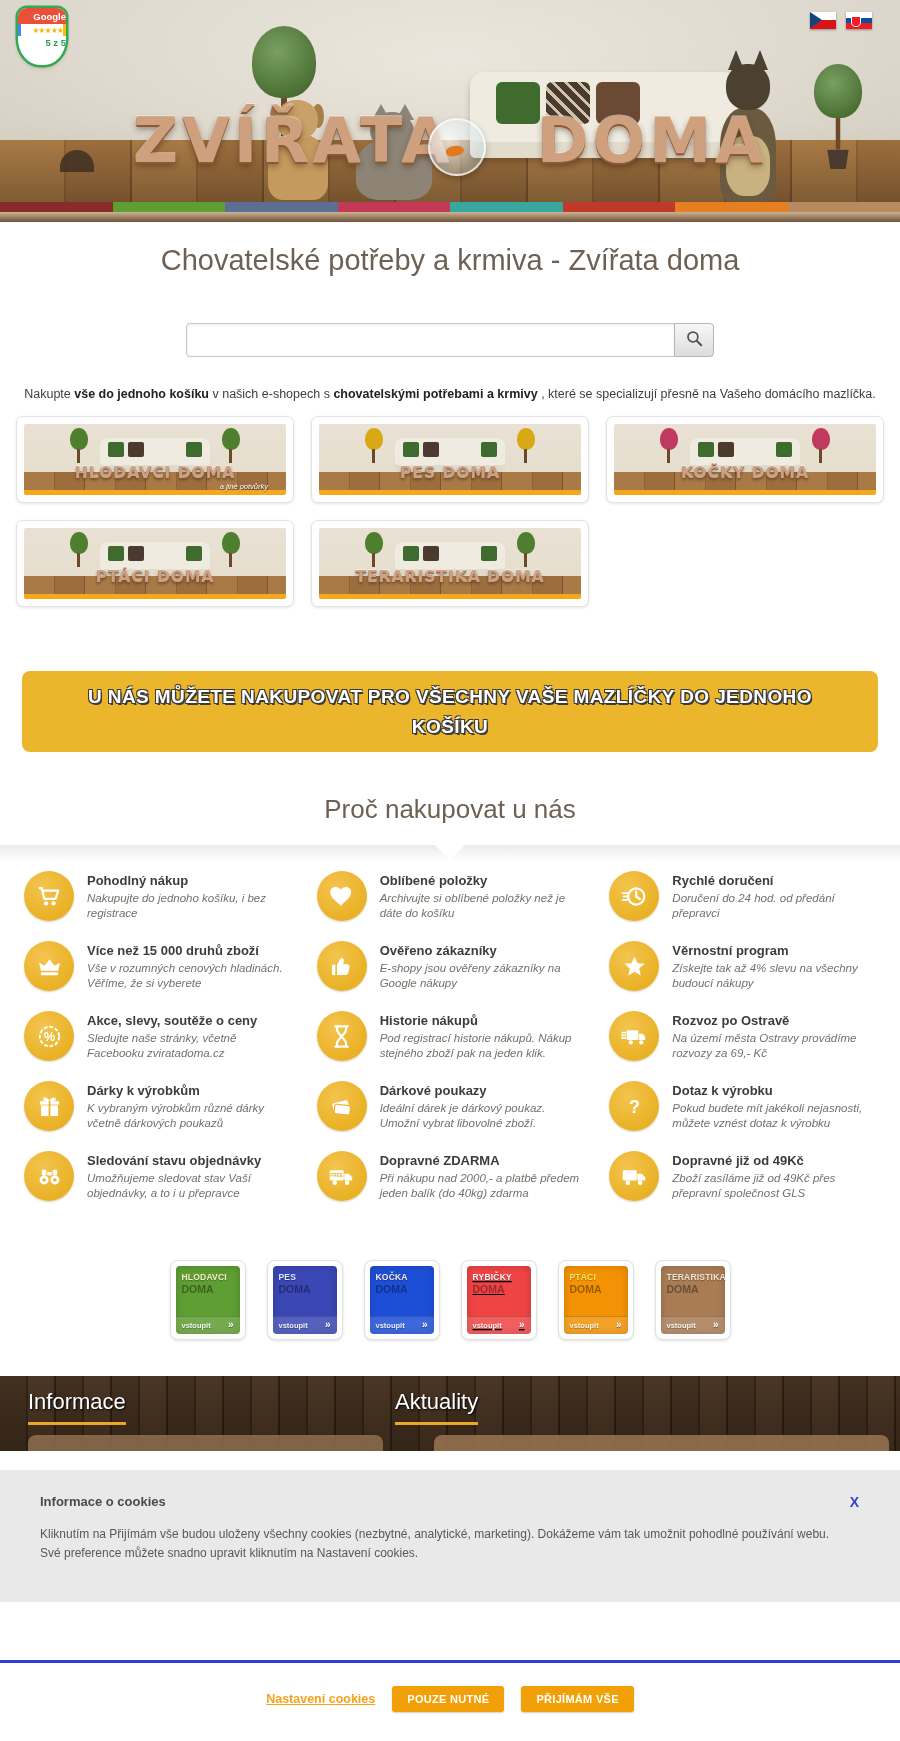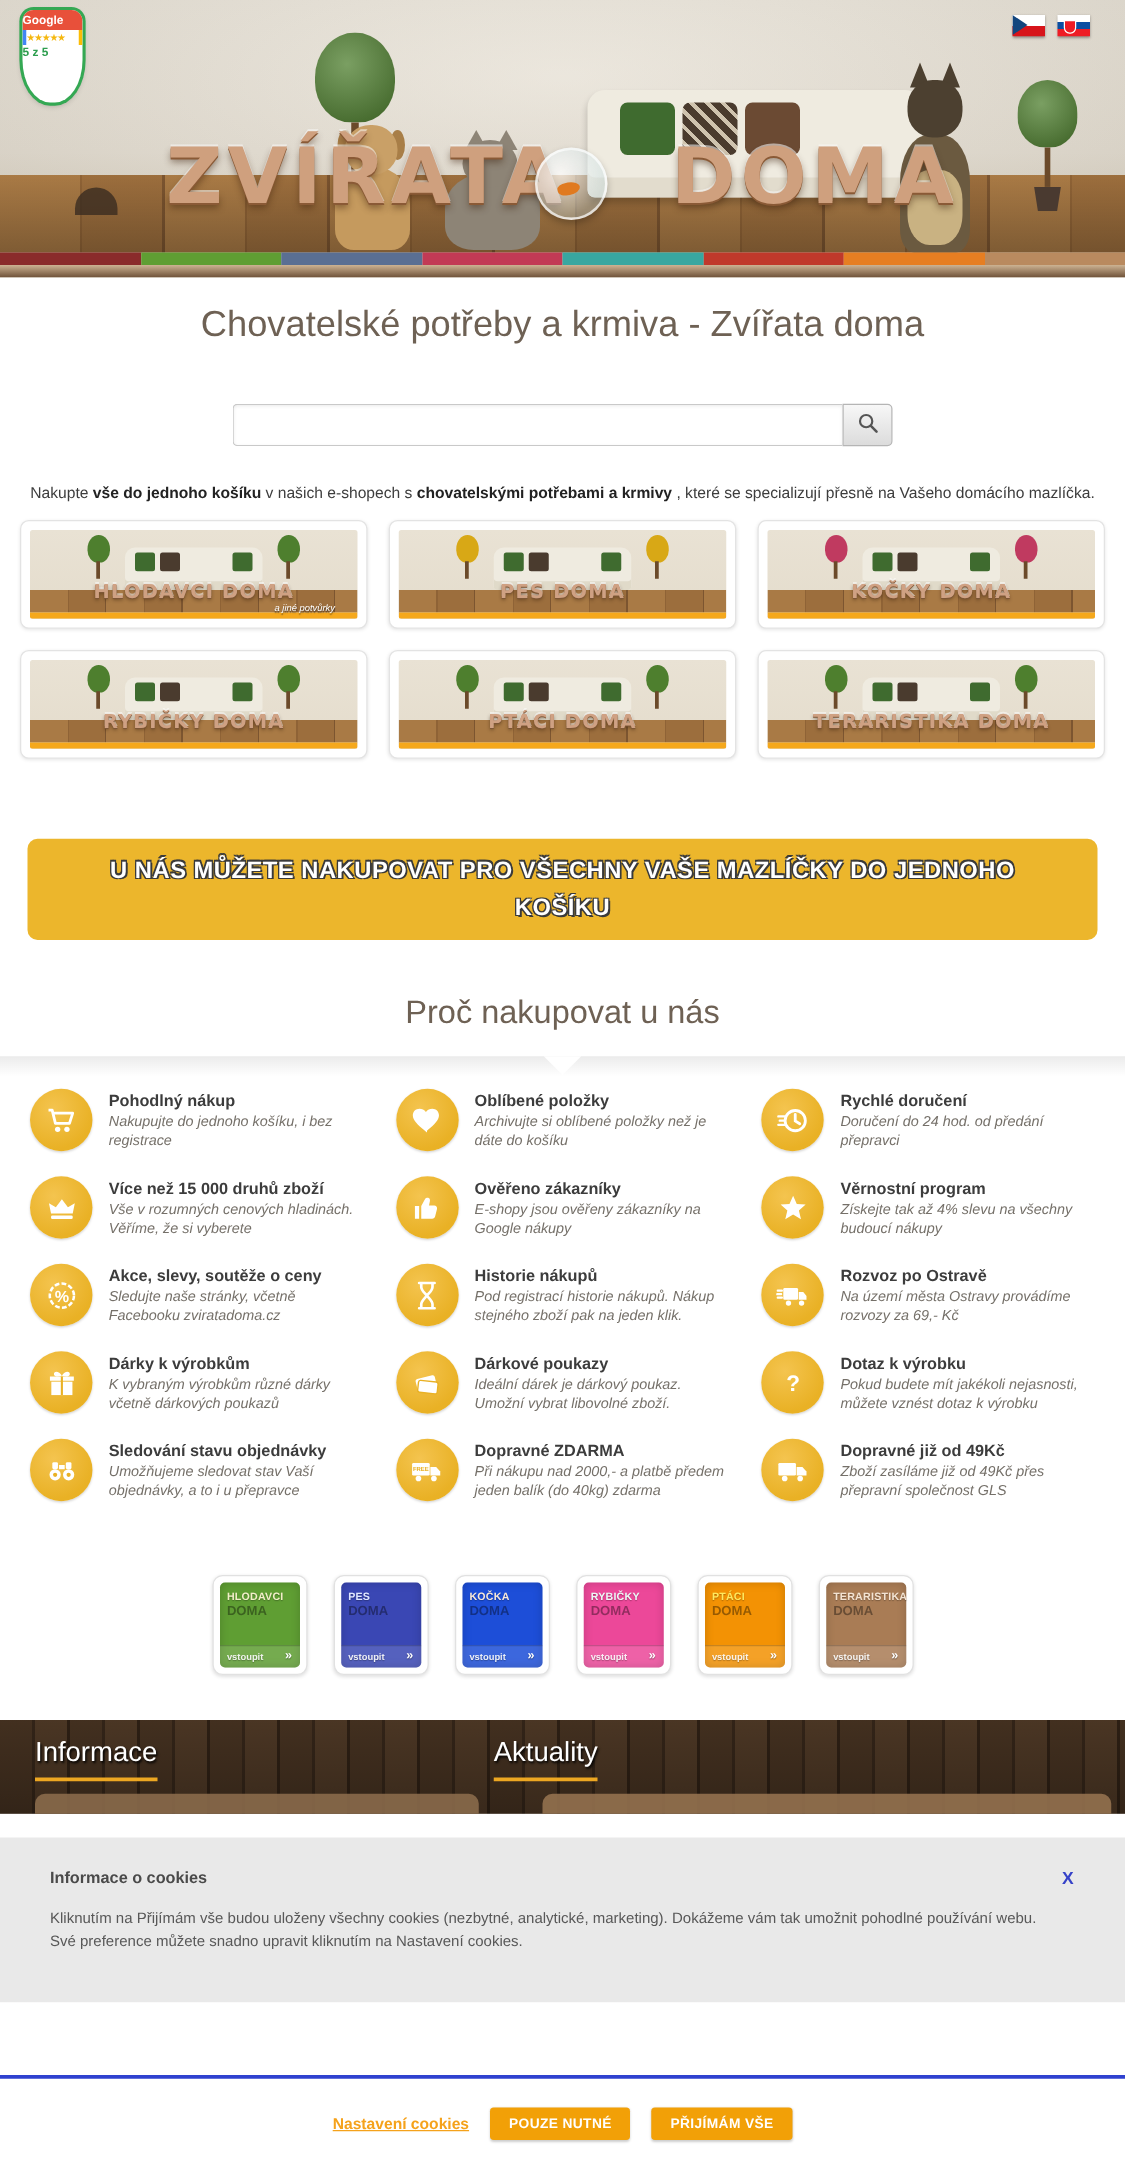--- a/index.html
+++ b/index.html
@@ -55,22 +55,22 @@
   .plant .pot { width:34px; height:26px; background:#4a3a30; margin:0 auto; clip-path:polygon(8% 0,92% 0,80% 100%,20% 100%); }
   .plant-a { left:252px; top:26px; --pc:#4e7f2e; }
   .plant-b { left:806px; top:64px; transform:scale(.75); transform-origin:top; --pc:#4e7f2e; }
 
   .couch { position:absolute; left:470px; top:72px; width:268px; height:86px; background:#efebe0; border-radius:14px 14px 6px 6px; box-shadow:inset 0 -16px 0 #e2dccd, 0 4px 6px rgba(0,0,0,.2); }
   .couch .pillow { position:absolute; top:10px; width:44px; height:42px; border-radius:6px; }
   .couch .p1 { left:26px; background:#3f6b2f; }
   .couch .p2 { left:76px; background:repeating-linear-gradient(45deg,#4a3b2e 0 6px,#cfc3ae 6px 9px); }
   .couch .p3 { left:126px; background:#6b4a33; }
 
-  .badge { position:absolute; left:18px; top:8px; width:48px; height:74px; background:#fff;
-    border-radius:9px 9px 46% 46%; overflow:hidden; box-shadow:0 0 0 2.5px #34a853, 0 2px 5px rgba(0,0,0,.3); text-align:left; }
+  .badge { position:absolute; left:18px; top:8px; width:48px; height:57px; background:#fff;
+    border-radius:9px 9px 46% 46%; overflow:hidden; box-shadow:0 0 0 2.5px #34a853, 0 2px 5px rgba(0,0,0,.3); text-align:right; }
   .badge .b-top { background:#e8503a; color:#fff; font-size:9.5px; font-weight:bold; padding:3px 0 2px; }
   .badge .b-stars { font-size:8px; color:#f5b80f; letter-spacing:-1px; padding:2px 0 1px; border-left:3px solid #4285f4; border-right:3px solid #fbbc05; }
   .badge .b-score { color:#2e9e4f; font-size:9.5px; font-weight:bold; padding-top:1px; }
 
   .flags { position:absolute; right:28px; top:12px; display:flex; gap:10px; }
   .flag { width:26px; height:17px; box-shadow:0 1px 2px rgba(0,0,0,.35); position:relative; overflow:hidden; cursor:pointer; }
   .flag-cz { background:linear-gradient(#fff 0 50%, #d7141a 50% 100%); }
   .flag-cz::before { content:""; position:absolute; left:0; top:0; border-top:8.5px solid transparent; border-bottom:8.5px solid transparent; border-left:12px solid #11457e; }
   .flag-sk { background:linear-gradient(#fff 0 33%, #0b4ea2 33% 66%, #ee1c25 66% 100%); }
   .flag-sk::before { content:""; position:absolute; left:5px; top:4px; width:8px; height:9px; background:#ee1c25; border:1px solid #fff; border-radius:0 0 45% 45%; }
@@ -306,35 +306,20 @@
             <div class="sc-pil p2" style="left:28px"></div>
             <div class="sc-pil" style="right:8px"></div>
           </div>
       <div class="sc-floor"></div>
       <div class="sc-strip"></div>
       <div class="wood-title">KOČKY DOMA</div>
       <div class="wood-sub"></div>
     </div>
   </div>
 
-  <div class="banner-card">
-    <div class="scene" style="--plant: #4e7f2e;">
-      <div class="sc-plant pl"></div>
-      <div class="sc-plant pr"></div>
-      <div class="sc-couch">
-            <div class="sc-pil" style="left:8px"></div>
-            <div class="sc-pil p2" style="left:28px"></div>
-            <div class="sc-pil" style="right:8px"></div>
-          </div>
-      <div class="sc-floor"></div>
-      <div class="sc-strip"></div>
-      <div class="wood-title">RYBIČKY DOMA</div>
-      <div class="wood-sub"></div>
-    </div>
-  </div>
 
   <div class="banner-card">
     <div class="scene" style="--plant: #4e7f2e;">
       <div class="sc-plant pl"></div>
       <div class="sc-plant pr"></div>
       <div class="sc-couch">
             <div class="sc-pil" style="left:8px"></div>
             <div class="sc-pil p2" style="left:28px"></div>
             <div class="sc-pil" style="right:8px"></div>
           </div>
@@ -609,21 +594,21 @@
       <div class="sb-line1" style="color: rgb(247, 232, 218);">KOČKA</div>
       <div class="sb-line2">DOMA</div>
       <div class="sb-foot">
         <span class="sb-action">vstoupit</span>
         <span class="sb-arrow">»</span>
       </div>
     </div>
   </div>
 
   <div class="sb-card">
-    <div class="sb-tile" style="background: #ec4899;">
+    <div class="sb-tile" style="background: #ef4444; text-decoration: underline;">
       <div class="sb-line1" style="color: rgb(238, 247, 247);">RYBIČKY</div>
       <div class="sb-line2">DOMA</div>
       <div class="sb-foot">
         <span class="sb-action">vstoupit</span>
         <span class="sb-arrow">»</span>
       </div>
     </div>
   </div>
 
   <div class="sb-card">

